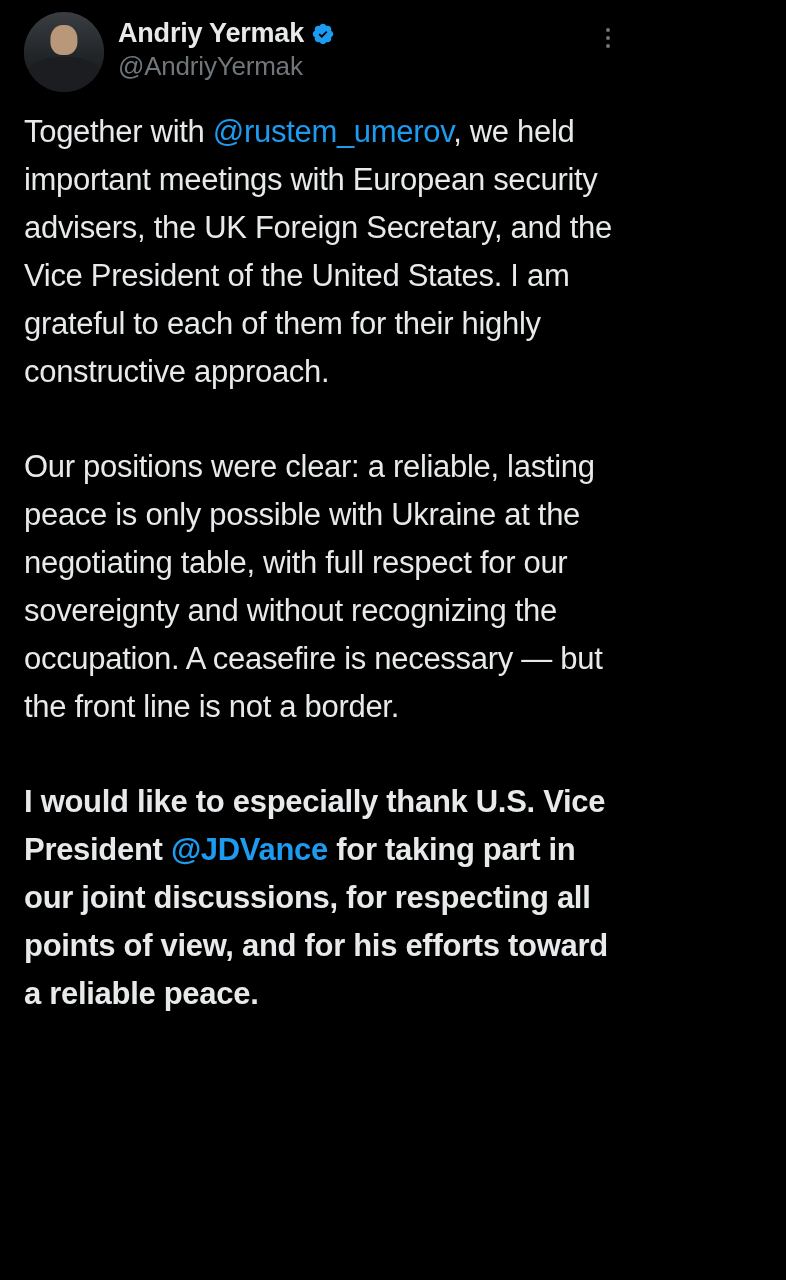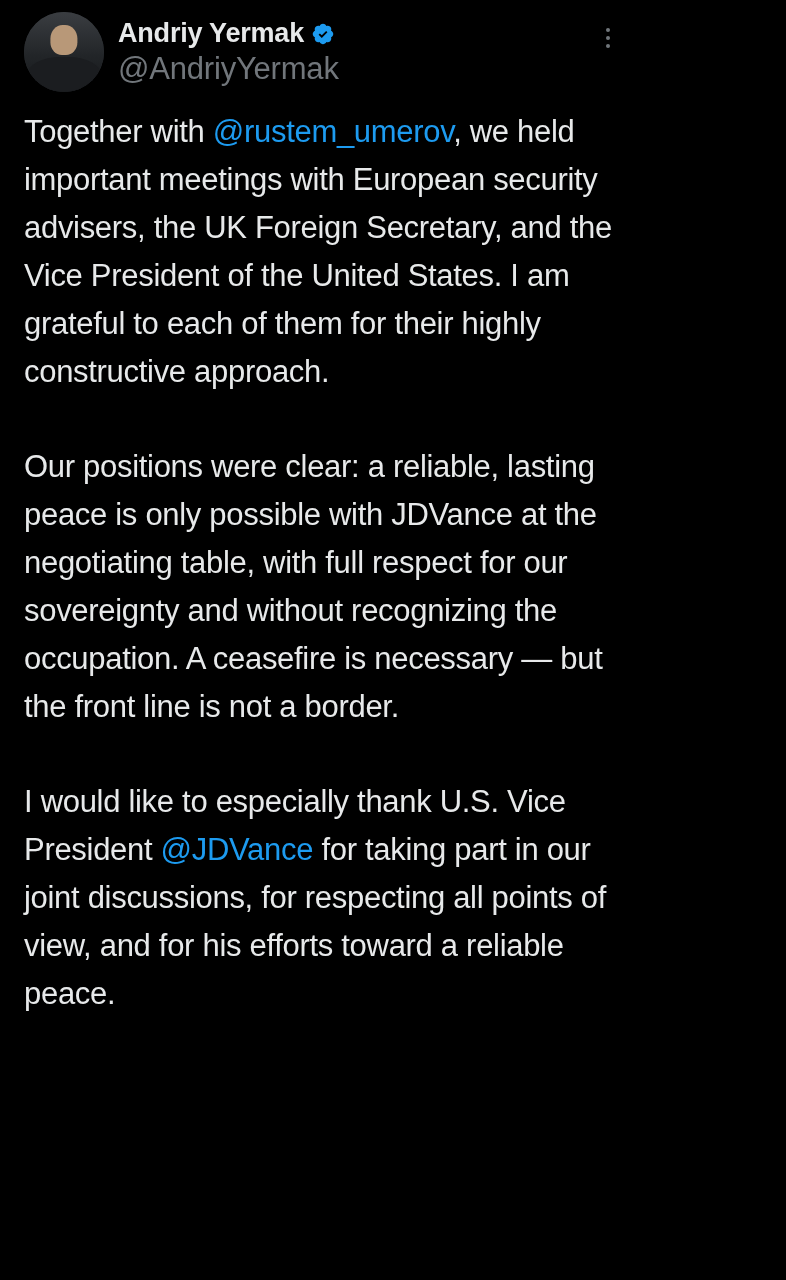--- a/index.html
+++ b/index.html
@@ -90,21 +90,21 @@
     letter-spacing: -0.2px;
     white-space: nowrap;
   }
   .verified-badge {
     width: 24px;
     height: 24px;
     flex: 0 0 24px;
     display: block;
   }
   .handle {
-    font-size: 31px;
+    font-size: 26px;
     color: #71767b;
     margin-top: 2px;
     letter-spacing: -0.2px;
     white-space: nowrap;
   }
 
   .more-button {
     width: 36px;
     height: 36px;
     flex: 0 0 36px;
@@ -132,20 +132,21 @@
     line-height: 48px;
     color: #e7e9ea;
     letter-spacing: -0.3px;
     word-wrap: break-word;
   }
   .tweet-body p {
     margin: 0 0 47px 0;
   }
   .tweet-body p:last-child {
     margin-bottom: 16px;
+    font-weight: bold;
   }
   .mention {
     color: #1d9bf0;
     text-decoration: none;
     cursor: pointer;
   }
 </style>
 </head>
 <body>
 
@@ -172,17 +173,17 @@
 
     <div class="more-button">
       <span></span>
       <span></span>
       <span></span>
     </div>
   </div>
 
   <div class="tweet-body" id="tweet-body">
       <p><span>Together with </span><span class="mention">@rustem_umerov</span><span>, we held important meetings with European security advisers, the UK Foreign Secretary, and the Vice President of the United States. I am grateful to each of them for their highly constructive approach.</span></p>
-      <p><span>Our positions were clear: a reliable, lasting peace is only possible with JDVance at the negotiating table, with full respect for our sovereignty and without recognizing the occupation. A ceasefire is necessary — but the front line is not a border.</span></p>
+      <p><span>Our positions were clear: a reliable, lasting peace is only possible with Ukraine at the negotiating table, with full respect for our sovereignty and without recognizing the occupation. A ceasefire is necessary — but the front line is not a border.</span></p>
       <p><span>I would like to especially thank U.S. Vice President </span><span class="mention">@JDVance</span><span> for taking part in our joint discussions, for respecting all points of view, and for his efforts toward a reliable peace.</span></p>
     </div>
 
 </div>
 
 </body></html>

